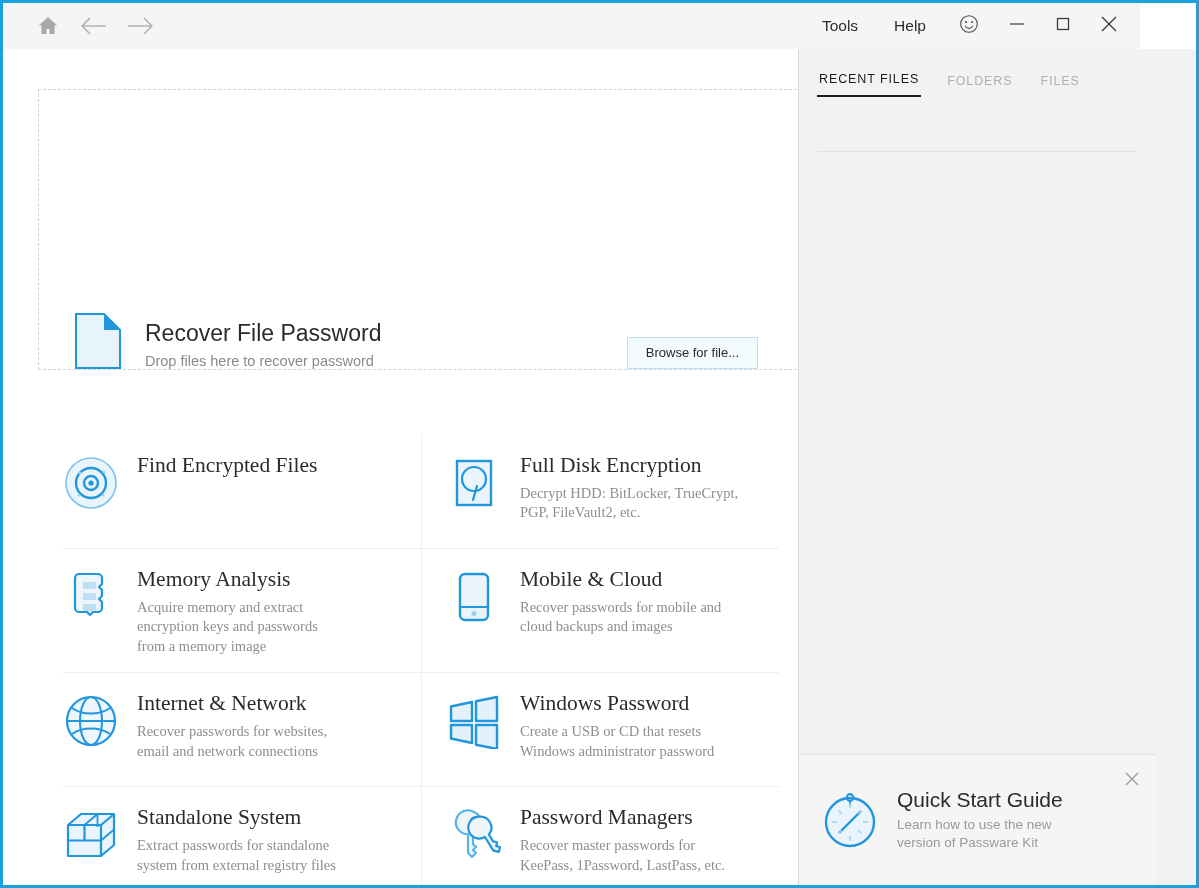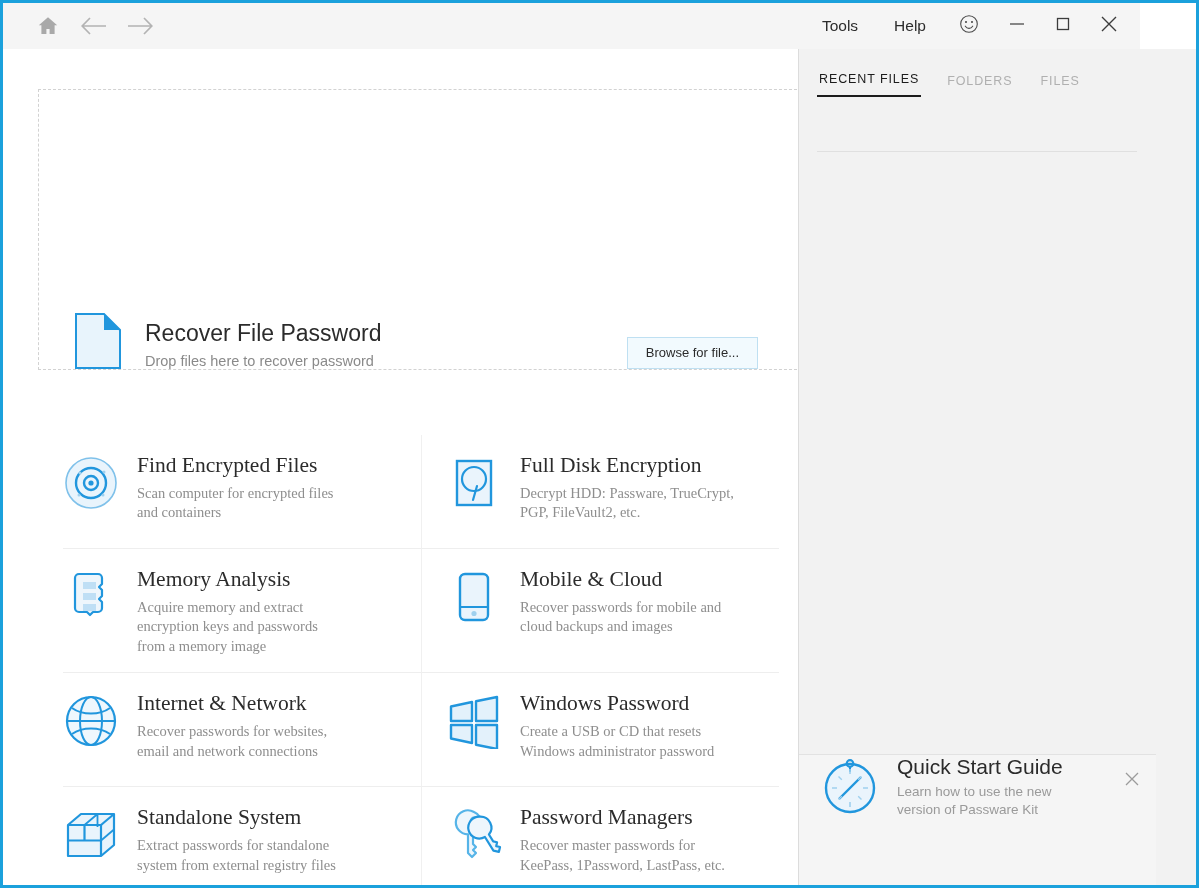--- a/index.html
+++ b/index.html
@@ -227,20 +227,21 @@
   #quickstart {
     position: absolute;
     left: 0;
     bottom: 0;
     width: 357px;
     height: 131px;
     background: #f5f5f5;
     border-top: 1px solid #e2e2e2;
     box-sizing: border-box;
     display: flex;
+    align-items: center;
     cursor: pointer;
   }
   #quickstart-icon {
     margin-left: 20px;
     width: 62px;
     height: 62px;
     flex: none;
   }
   #quickstart-text { margin-left: 16px; }
   #quickstart-title {
@@ -367,36 +368,34 @@
               <circle cx="28" cy="28" r="7" fill="none" stroke="#2196dd" stroke-width="2.4"></circle>
               <circle cx="28" cy="28" r="2.6" fill="#2196dd"></circle>
               <circle cx="41" cy="17" r="1.5" fill="#9fd0ee"></circle>
               <circle cx="16" cy="40" r="1.5" fill="#9fd0ee"></circle>
               <circle cx="40" cy="40" r="1.5" fill="#9fd0ee"></circle>
               <circle cx="17" cy="18" r="1.5" fill="#9fd0ee"></circle>
             </svg>
           </span>
           <div class="feature-text">
             <div class="feature-title">Find Encrypted Files</div>
-            <div class="feature-desc">Scan computer for encrypted files
-and containers</div>
           </div>
         </div>
 
         <div class="feature-cell col-right">
           <span class="feature-icon">
             <svg width="56" height="56" viewBox="0 0 56 56">
               <rect x="11" y="6" width="34" height="44" fill="#eaf4fc" stroke="#2196dd" stroke-width="2.4"></rect>
               <circle cx="28" cy="24" r="12" fill="none" stroke="#2196dd" stroke-width="2.2"></circle>
               <path d="M31 31l-4 14" fill="none" stroke="#2196dd" stroke-width="2.2" stroke-linecap="round"></path>
             </svg>
           </span>
           <div class="feature-text">
             <div class="feature-title">Full Disk Encryption</div>
-            <div class="feature-desc">Decrypt HDD: Passware, TrueCrypt,
+            <div class="feature-desc">Decrypt HDD: BitLocker, TrueCrypt,
 PGP, FileVault2, etc.</div>
           </div>
         </div>
 
         <div class="feature-cell col-left">
           <span class="feature-icon">
             <svg width="56" height="56" viewBox="0 0 56 56">
               <path d="M16 5h19a4 4 0 0 1 4 4v6l-3 3 3 3v6l-3 3 3 3v6a4 4 0 0 1-4 4h-5l-3 3-3-3h-8a4 4 0 0 1-4-4V9a4 4 0 0 1 4-4z" fill="#eef6fc" stroke="#2196dd" stroke-width="2.2" stroke-linejoin="round"></path>
               <rect x="20" y="13" width="13" height="7" fill="#bfdff5"></rect>
               <rect x="20" y="24" width="13" height="7" fill="#bfdff5"></rect>

